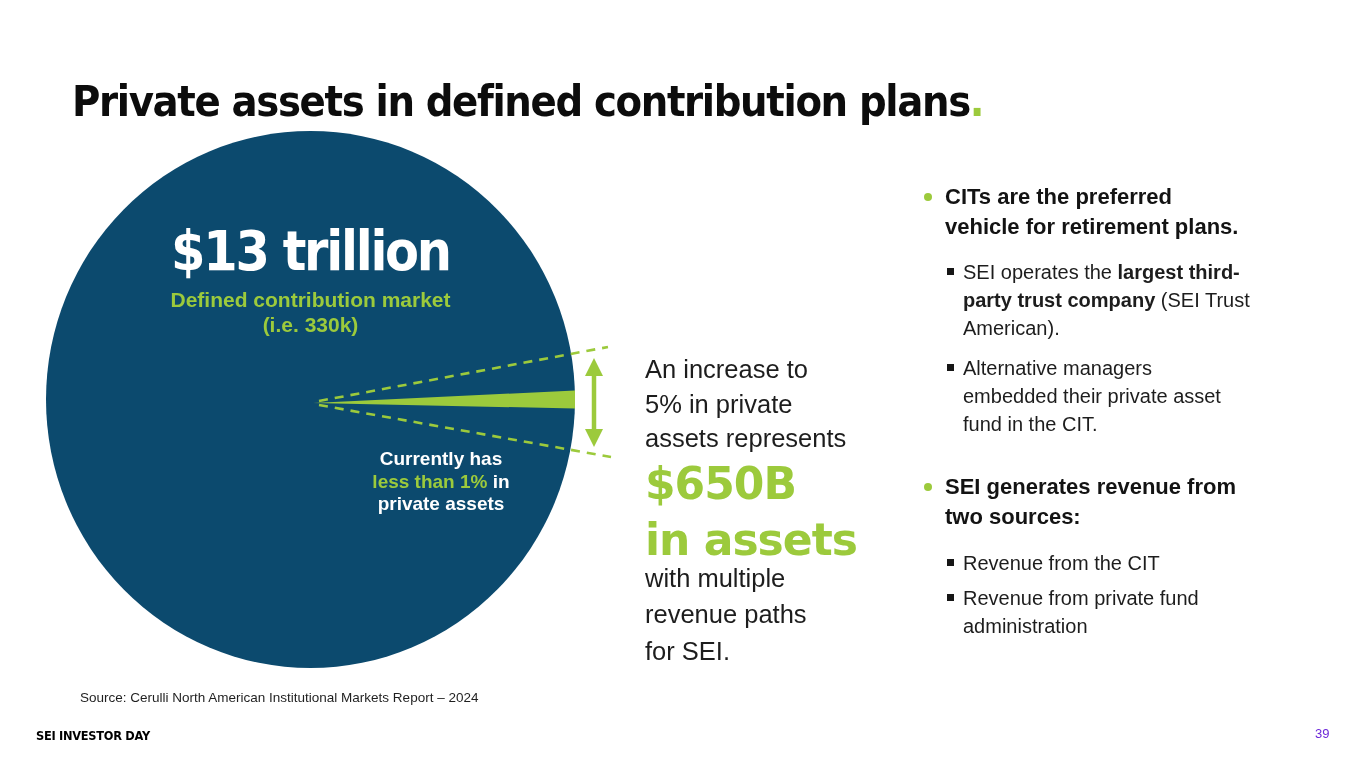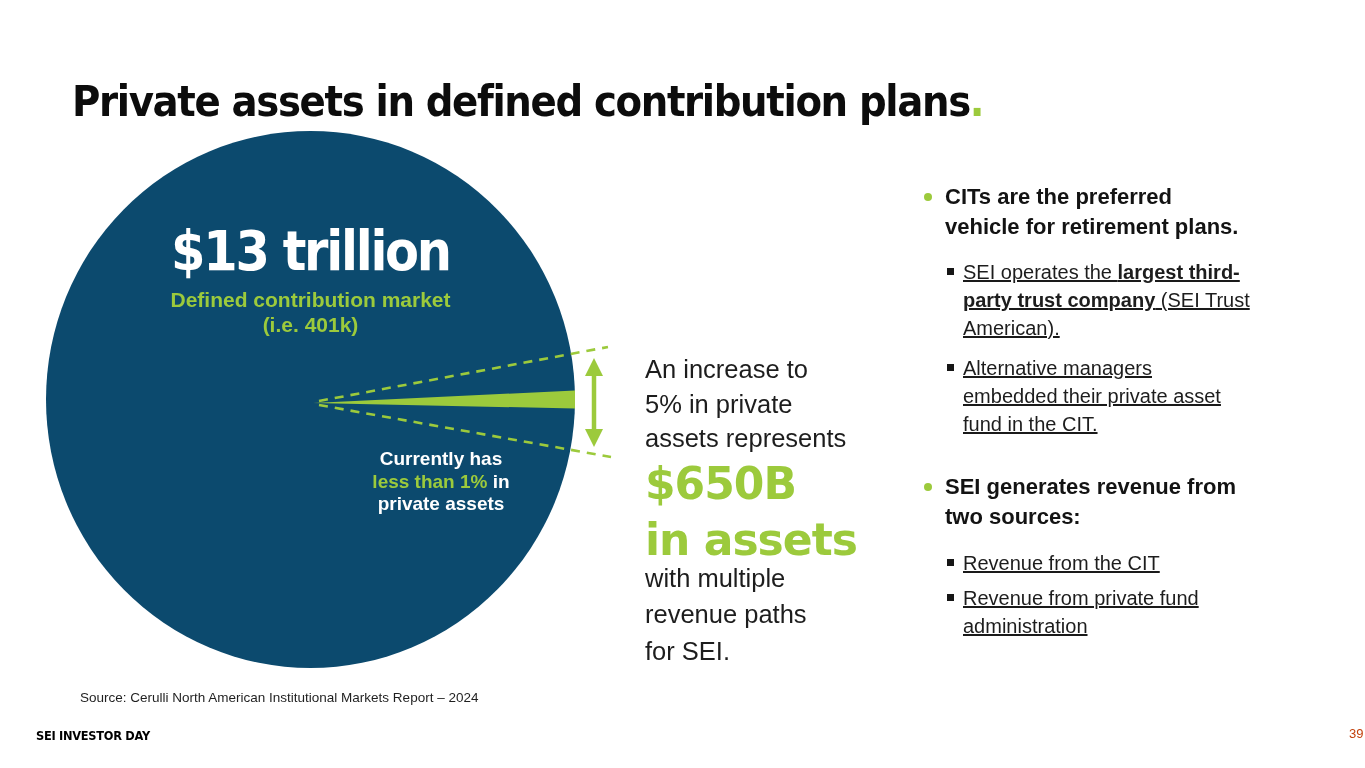--- a/index.html
+++ b/index.html
@@ -45,55 +45,55 @@
     font-size:25.5px;line-height:34.5px;color:#1d1d1d;
   }
   .callout .outro{margin-top:-8px;line-height:36.5px;}
   .callout .highlight{
     font-family:"DejaVu Sans", sans-serif;font-weight:bold;
     font-size:44px;line-height:56px;letter-spacing:-1px;color:#9cca3c;
   }
 
   
   .rc-item{position:absolute;left:922px;width:400px;}
-  .rc-sub{left:947px;text-decoration:underline;}
+  .rc-sub{left:947px;}
   .rc-h .lines{margin-left:23px;font-size:22px;font-weight:bold;line-height:30px;color:#131313;}
   .rc-sub .lines{margin-left:16px;font-size:20px;line-height:28px;color:#1d1d1d;}
   .dot{
     position:absolute;left:2px;top:11px;width:8px;height:8px;border-radius:50%;
     background:#9cca3c;
   }
   .sq{
     position:absolute;left:0;top:10px;width:7px;height:7px;background:#161616;
   }
 
   
   .source{left:80px;top:690px;font-size:13.5px;color:#1f1f1f;}
   .footer-brand{
     left:36px;top:729px;font-family:"DejaVu Sans", sans-serif;font-weight:bold;
     font-size:12px;letter-spacing:-0.3px;color:#000000;transform:scaleX(0.95);transform-origin:left top;
   }
   .footer-date{left:175px;top:730px;font-size:11.5px;color:#222222;margin-top:40px;}
-  .page-num{left:1349px;top:726px;font-size:13px;color:#c2410c;}
+  .page-num{left:1315px;top:726px;font-size:13px;color:#6d28d9;}
 
   svg.overlay{position:absolute;left:0;top:0;pointer-events:none;}
   b{font-weight:bold;}
 </style>
 </head>
 <body>
 
 <div class="slide">
 
   <div class="abs title"><span>Private assets in defined contribution plans</span><span class="period">.</span></div>
 
   <div class="abs circle">
     <div class="amount">$13 trillion</div>
     <div class="subtitle">
       <div>Defined contribution market</div>
-      <div>(i.e. 401k)</div>
+      <div>(i.e. 330k)</div>
     </div>
     <div class="current">
       <div>Currently has</div>
       <div><span class="hl">less than 1%</span><span> in</span></div>
       <div>private assets</div>
     </div>
   </div>
 
   <svg class="overlay" width="1365" height="768" viewBox="0 0 1365 768">
     <polygon points="313,403 575,390.5 575,408.5" fill="#9cca3c"></polygon>

